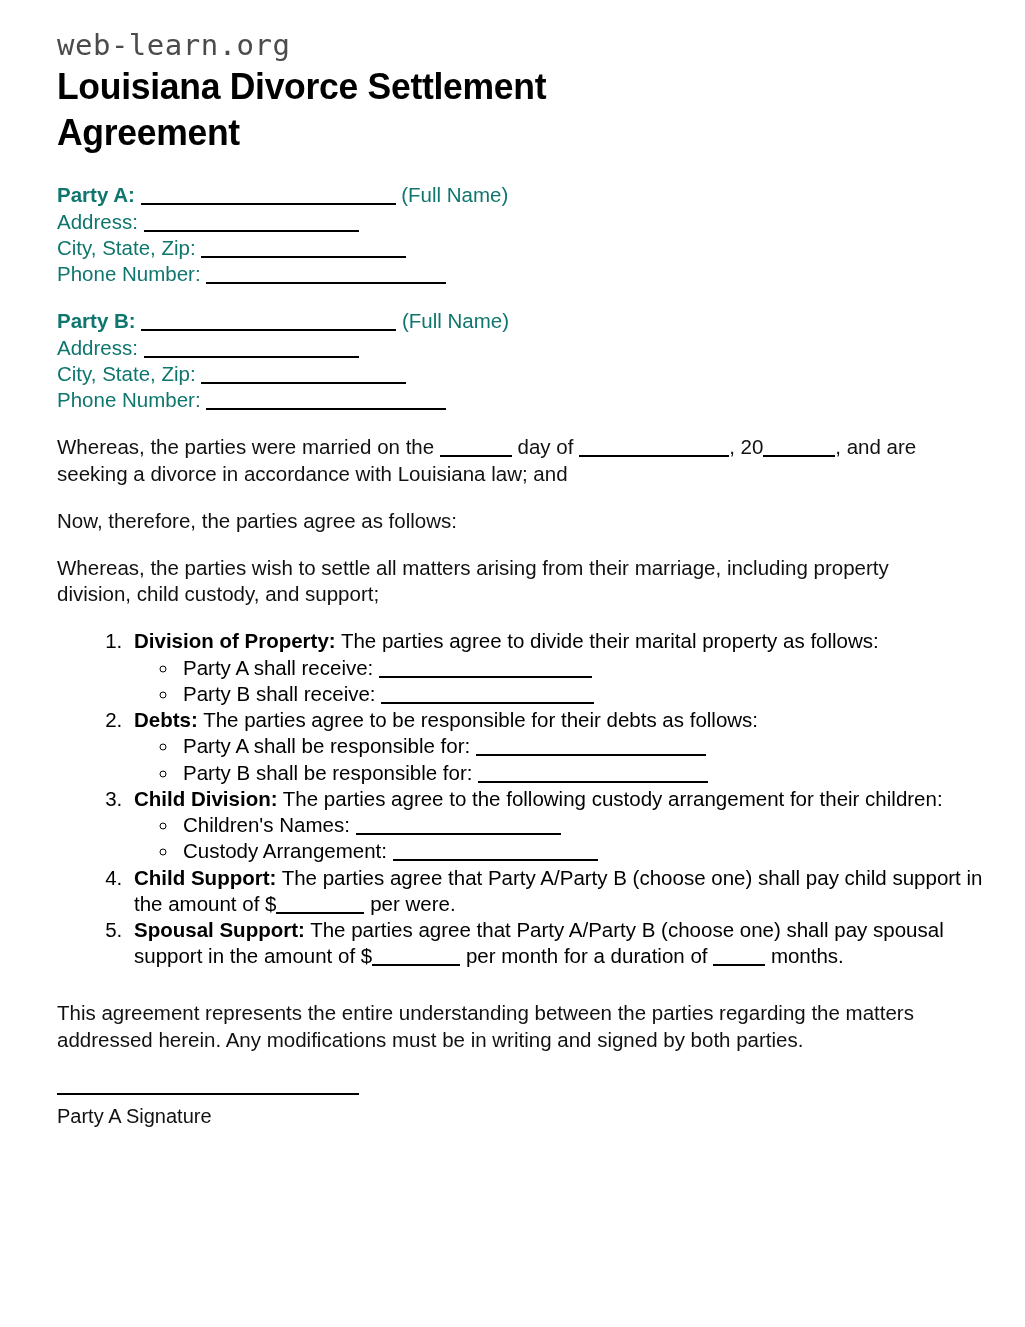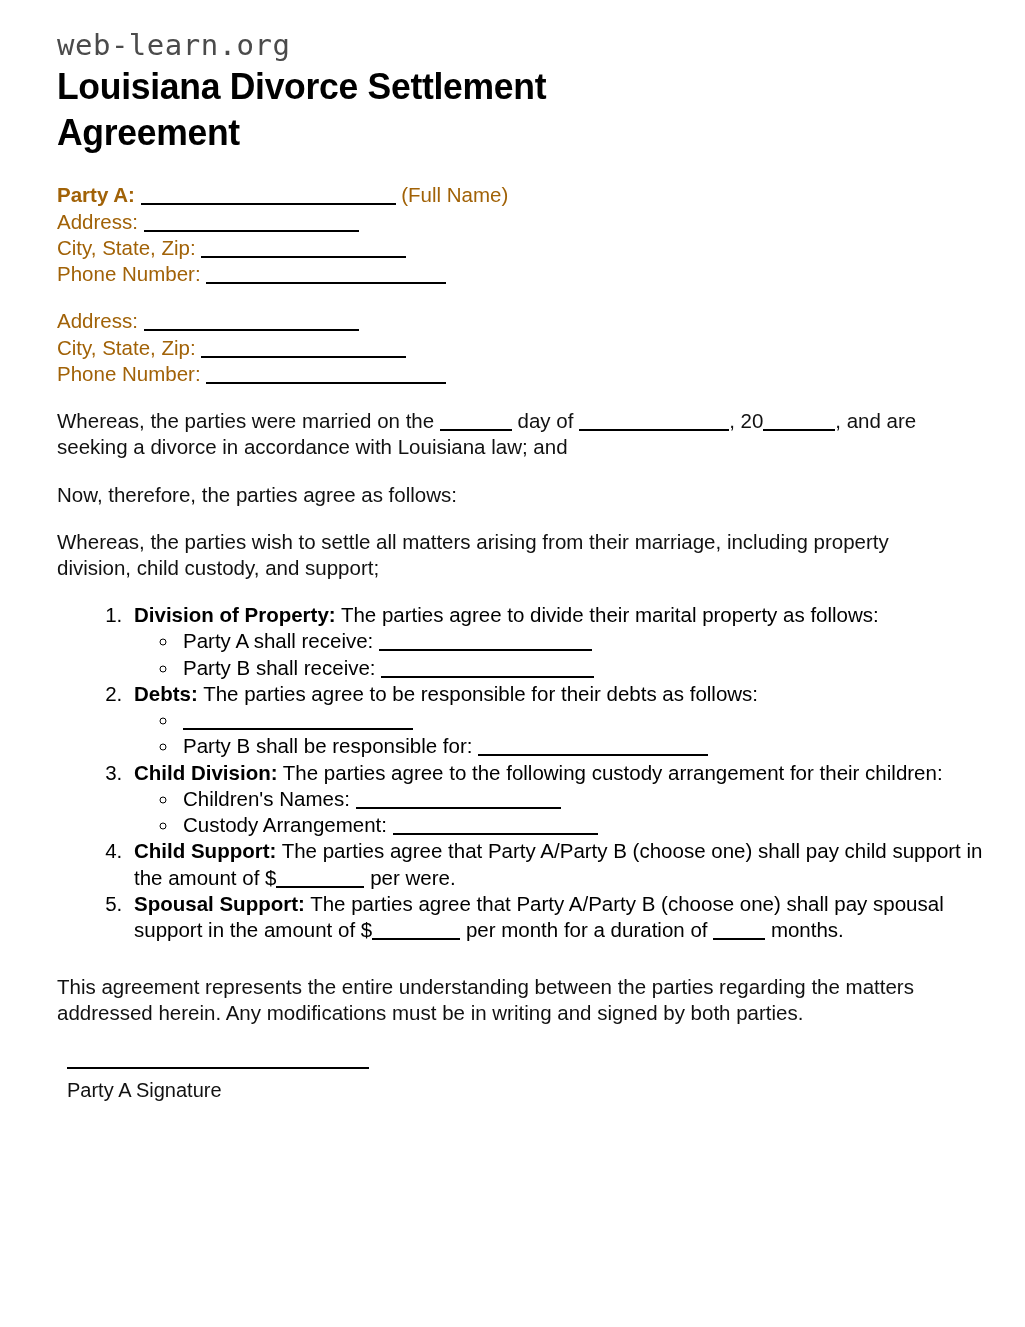--- a/index.html
+++ b/index.html
@@ -58,21 +58,21 @@
     padding-left: 2px;
     max-width: 905px;
     color: #111;
   }
 
   .block {
     font-size: 20.5px;
     line-height: 1.28;
     margin: 16px 0 21px 0;
     padding-left: 2px;
-    color: #a16207;
+    color: #0f766e;
   }
   .block .row { white-space: nowrap; }
 
   b, strong, .bold { font-weight: bold; }
 
   
   .blank {
     display: inline-block;
     border-bottom: 2px solid #000;
     vertical-align: -3px;
@@ -108,21 +108,21 @@
   ul.sub-list {
     list-style-type: circle;
     margin: 0;
     padding-left: 45px;
   }
   ul.sub-list > li {
     padding-left: 4px;
   }
 
   
-  .sig-wrap { margin-top: 40px; padding-left: 2px; margin-left: 10px; }
+  .sig-wrap { margin-top: 40px; padding-left: 2px; }
   .sig-line {
     width: 302px;
     border-bottom: 2px solid #000;
     height: 0;
     margin-bottom: 9px;
   }
   .sig-label {
     font-size: 20px;
     line-height: 1.2;
     color: #111;
@@ -151,20 +151,25 @@
       <span>City, State, Zip:</span>
       <span class="blank b-city"></span>
     </div>
     <div class="row">
       <span>Phone Number:</span>
       <span class="blank b-phone"></span>
     </div>
   </div>
 
   <div class="block">
+    <div class="row">
+      <b>Party B:</b>
+      <span class="blank b-name"></span>
+      <span>(Full Name)</span>
+    </div>
     <div class="row">
       <span>Address:</span>
       <span class="blank b-addr"></span>
     </div>
     <div class="row">
       <span>City, State, Zip:</span>
       <span class="blank b-city"></span>
     </div>
     <div class="row">
       <span>Phone Number:</span>
@@ -198,20 +203,21 @@
           <span class="blank b-sub"></span>
         </li>
       </ul>
     </li>
 
     <li>
       <b>Debts:</b>
       <span>The parties agree to be responsible for their debts as follows:</span>
       <ul class="sub-list">
         <li>
+          <span>Party A shall be responsible for:</span>
           <span class="blank b-sub2"></span>
         </li>
         <li>
           <span>Party B shall be responsible for:</span>
           <span class="blank b-sub2"></span>
         </li>
       </ul>
     </li>
 
     <li>

